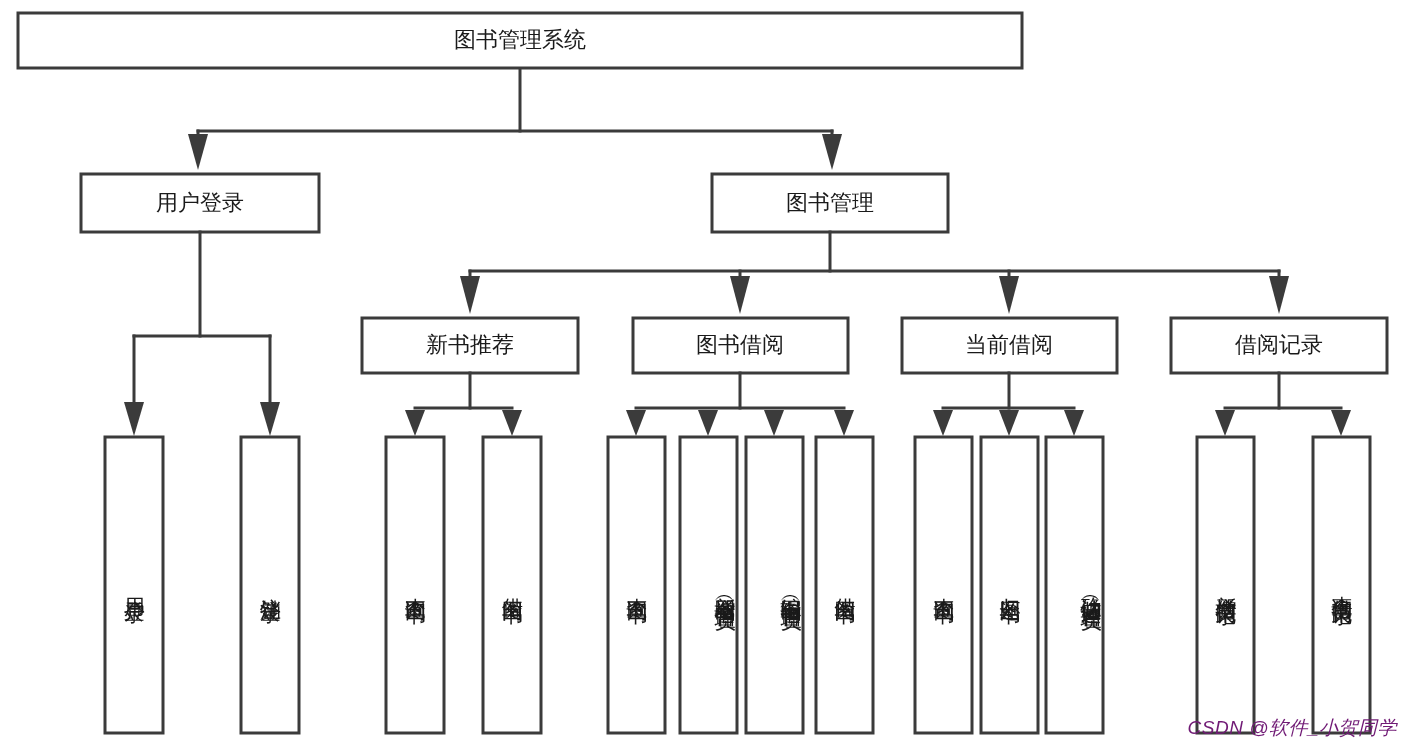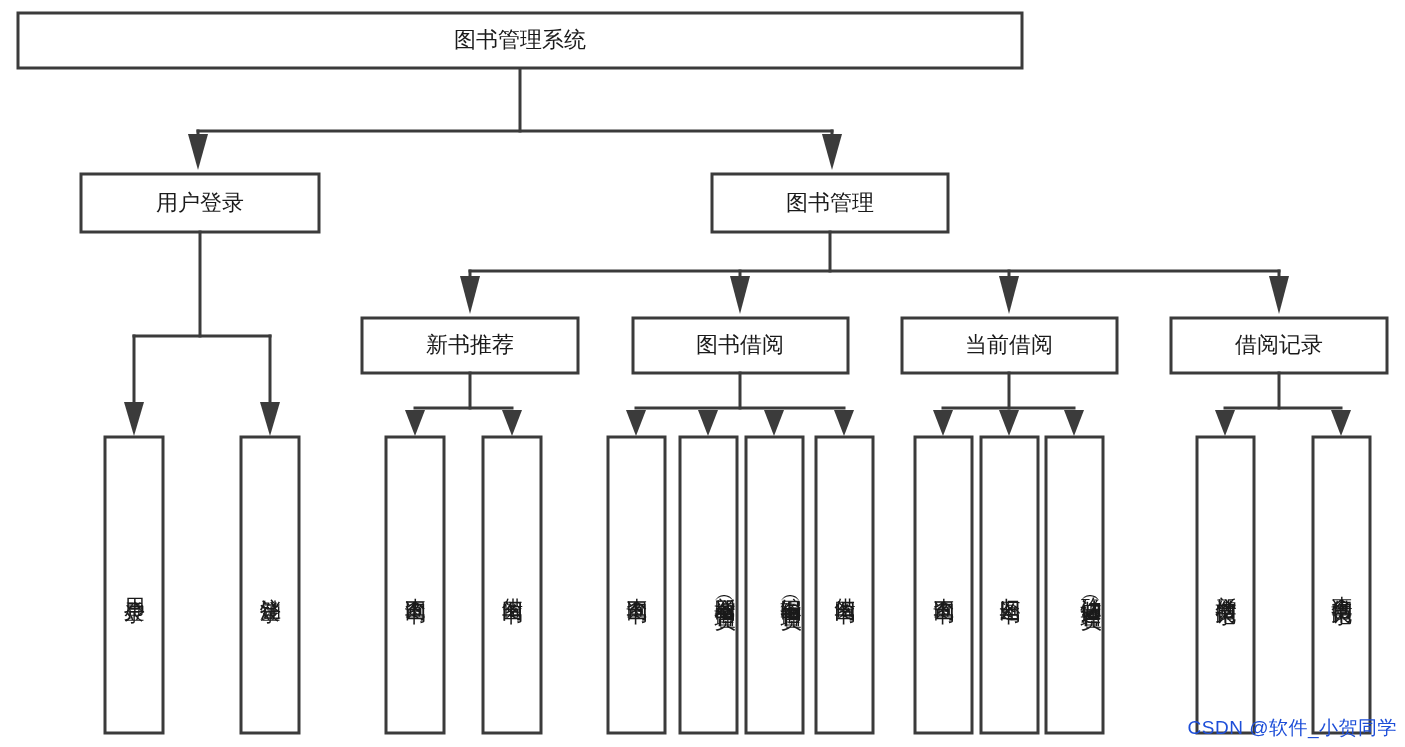--- a/index.html
+++ b/index.html
@@ -64,23 +64,24 @@
     text-align: center;
     white-space: nowrap;
     pointer-events: none;
   }
   .watermark {
     position: absolute;
     right: 8px;
     bottom: 6px;
     font-family: "Liberation Sans", "DejaVu Sans", sans-serif;
     font-size: 19px;
-    color: #1d4ed8;
+    color: #701a75;
     letter-spacing: 0.5px;
     user-select: none;
+    font-style: italic;
   }
 </style>
 </head>
 <body>
 
 <div id="diagram-root">
 
   <svg class="diagram-canvas" viewBox="0 0 1405 747">
 
     <g>

